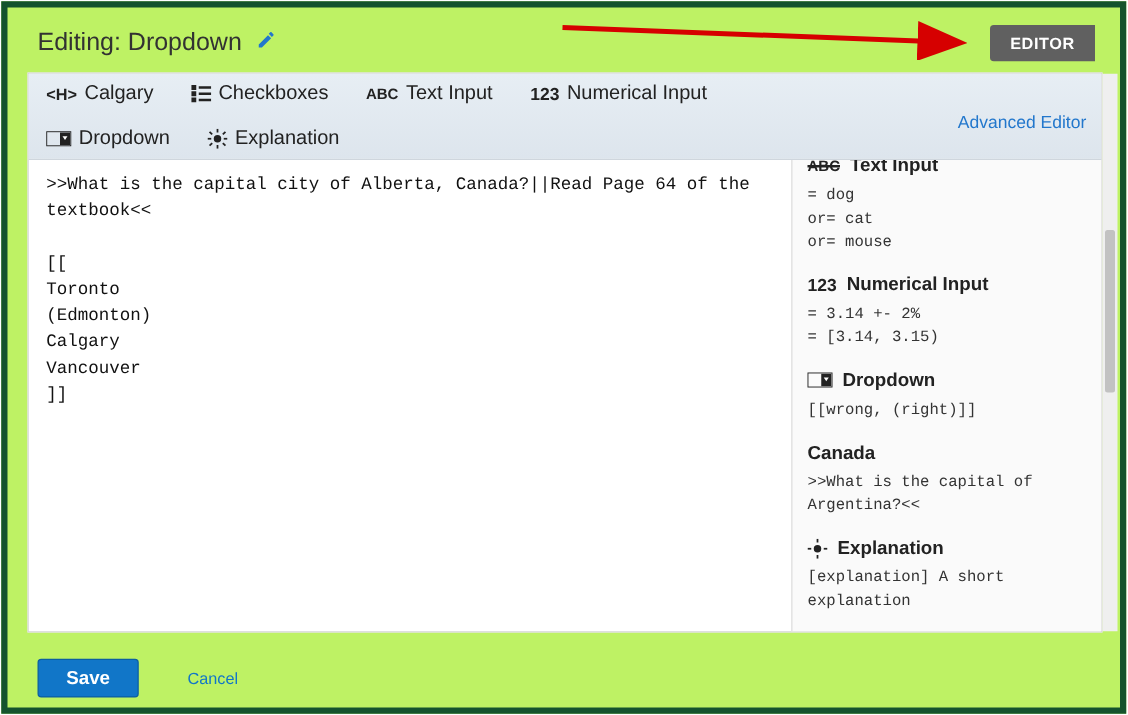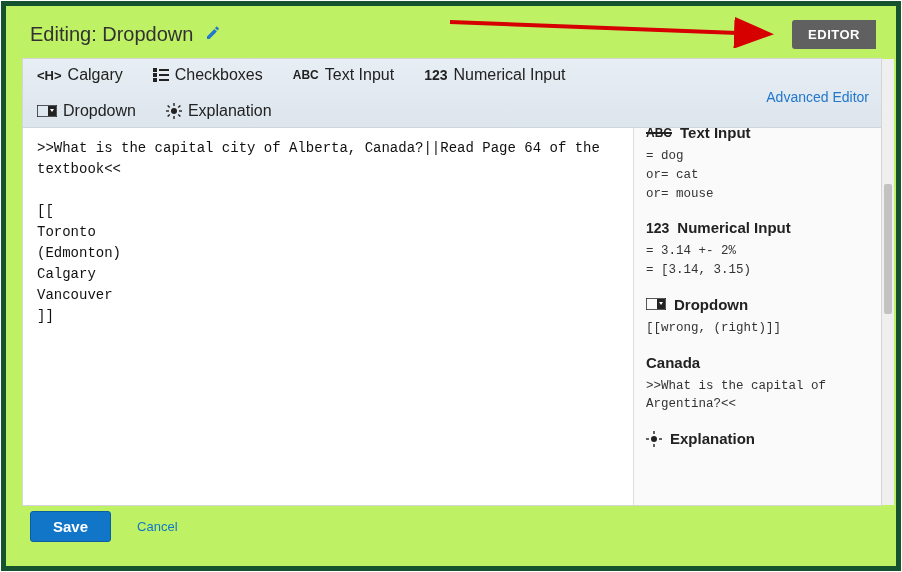--- a/index.html
+++ b/index.html
@@ -182,25 +182,25 @@
     position: absolute;
     top: 125px;
     height: 130px;
     left: 2px;
     right: 2px;
     background: #c2c2c2;
     border-radius: 2px;
   }
   .footer {
     position: absolute;
-    bottom: 24px;
+    bottom: 8px;
     left: 24px;
     display: flex;
     align-items: center;
-    gap: 20px;
+    gap: 33px;
   }
   .btn-save {
     background: #1176c8;
     color: #fff;
     border: 1px solid #0b5ea0;
     border-radius: 3px;
     padding: 6px 22px;
     font-size: 15px;
     font-weight: 600;
     cursor: pointer;
@@ -356,20 +356,21 @@
                     <circle cx="8" cy="8" r="3"></circle>
                     <rect x="7.3" y="0" width="1.4" height="3"></rect>
                     <rect x="7.3" y="13" width="1.4" height="3"></rect>
                     <rect x="0" y="7.3" width="3" height="1.4"></rect>
                     <rect x="13" y="7.3" width="3" height="1.4"></rect>
                   </g>
                 </svg>
             </span>
             <span>Explanation</span>
           </div>
+          <div class="help-code">[explanation] A short explanation</div>
         </div>
       </div>
     </div>
   </div>
 
   <div class="outer-scroll">
     <div class="outer-scroll-thumb"></div>
   </div>
 
   <div class="footer">

